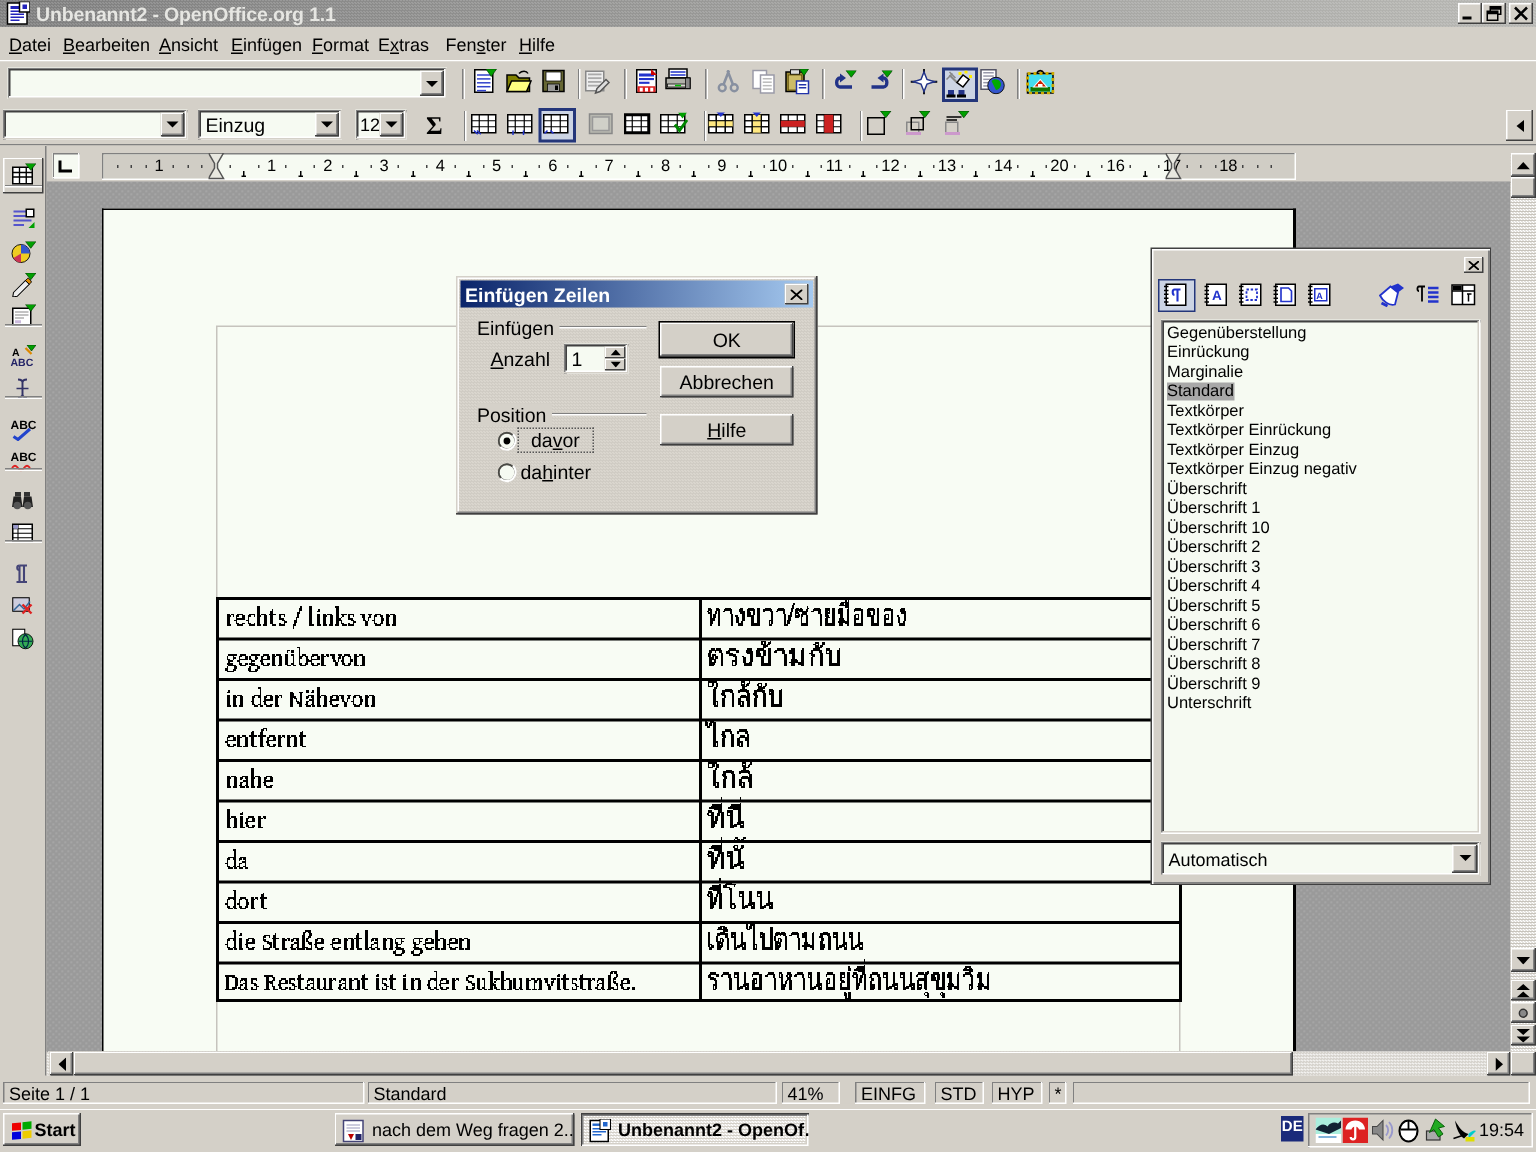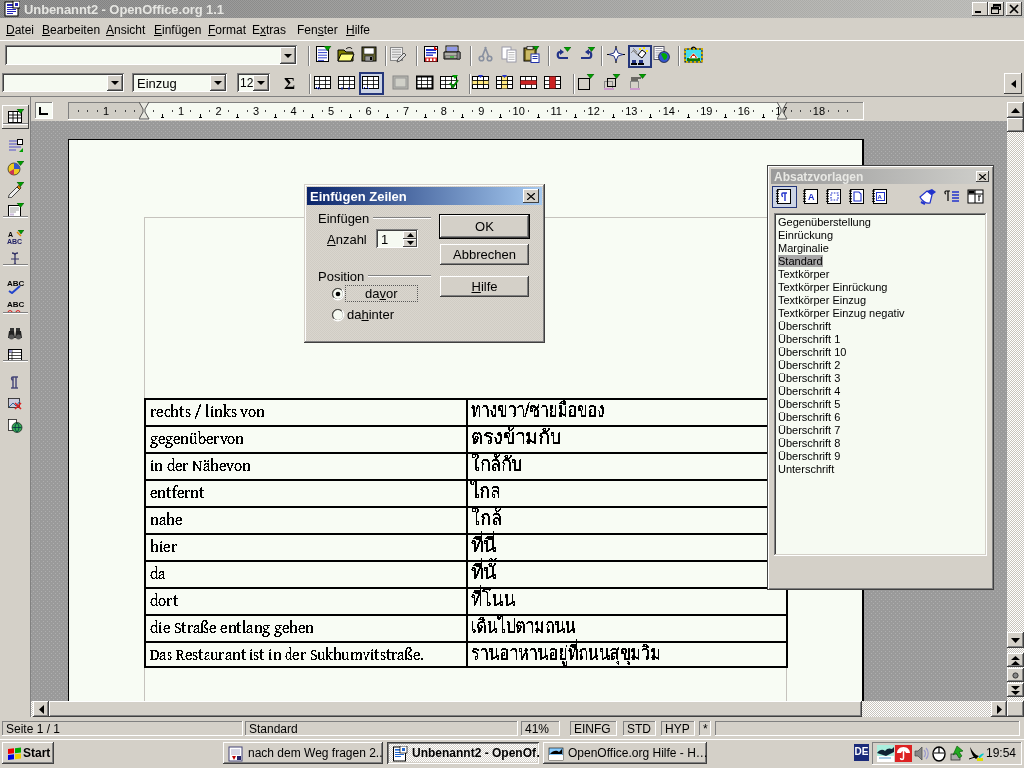--- a/index.html
+++ b/index.html
@@ -402,21 +402,21 @@
       <div class="abs" style="left:555.3px;top:3px;width:16px;text-align:center;font-size:11px">13</div>
       <div class="abs" style="left:572.6px;top:8px;width:1px;height:2px;background:#444"></div>
       <div class="abs" style="left:582.0px;top:12px;width:1px;height:4px;background:#000"></div>
       <div class="abs" style="left:581.0px;top:15px;width:3px;height:1px;background:#000"></div>
       <div class="abs" style="left:591.4px;top:8px;width:1px;height:2px;background:#444"></div>
       <div class="abs" style="left:592.8px;top:3px;width:16px;text-align:center;font-size:11px">14</div>
       <div class="abs" style="left:610.2px;top:8px;width:1px;height:2px;background:#444"></div>
       <div class="abs" style="left:619.5px;top:12px;width:1px;height:4px;background:#000"></div>
       <div class="abs" style="left:618.5px;top:15px;width:3px;height:1px;background:#000"></div>
       <div class="abs" style="left:628.9px;top:8px;width:1px;height:2px;background:#444"></div>
-      <div class="abs" style="left:630.3px;top:3px;width:16px;text-align:center;font-size:11px">19</div>
+      <div class="abs" style="left:630.3px;top:3px;width:16px;text-align:center;font-size:11px">20</div>
       <div class="abs" style="left:647.7px;top:8px;width:1px;height:2px;background:#444"></div>
       <div class="abs" style="left:657.1px;top:12px;width:1px;height:4px;background:#000"></div>
       <div class="abs" style="left:656.1px;top:15px;width:3px;height:1px;background:#000"></div>
       <div class="abs" style="left:666.4px;top:8px;width:1px;height:2px;background:#444"></div>
       <div class="abs" style="left:667.8px;top:3px;width:16px;text-align:center;font-size:11px">16</div>
       <div class="abs" style="left:685.2px;top:8px;width:1px;height:2px;background:#444"></div>
       <div class="abs" style="left:694.6px;top:12px;width:1px;height:4px;background:#000"></div>
       <div class="abs" style="left:693.6px;top:15px;width:3px;height:1px;background:#000"></div>
       <div class="abs" style="left:704.0px;top:8px;width:1px;height:2px;background:#444"></div>
       <div class="abs" style="left:705.3px;top:3px;width:16px;text-align:center;font-size:11px">17</div>
@@ -632,25 +632,20 @@
       </svg>nach dem Weg fragen 2....</div>
     <div class="tbtn active" style="left:387px;width:152px"><svg width="16" height="16" style="margin:1px 4px 0 2px;flex:none">
         <rect x="1.5" y="1" width="12" height="14" fill="#fff" stroke="#000"></rect>
         <rect x="3" y="3" width="9" height="1.6" fill="#26c"></rect>
         <rect x="3" y="6" width="9" height="1" fill="#26c"></rect>
         <rect x="3" y="8" width="9" height="1" fill="#26c"></rect>
         <rect x="3" y="10" width="6" height="1" fill="#26c"></rect>
         <rect x="8" y="0" width="7" height="7" fill="#fff" stroke="#000" stroke-width=".7"></rect>
         <rect x="10" y="2" width="3" height="3" fill="#26c"></rect>
       </svg>Unbenannt2 - OpenOf…</div>
-    <div class="tbtn" style="left:543px;width:164px"><svg width="16" height="16" style="margin:1px 4px 0 2px;flex:none">
-        <rect x="1" y="2" width="14" height="12" fill="#8cf" stroke="#000" stroke-width=".6"></rect>
-        <rect x="1" y="9" width="14" height="5" fill="#fff"></rect>
-        <path d="M2 8c3-4 7-4 9-2l3-3v5z" fill="#000"></path>
-      </svg>OpenOffice.org Hilfe - H…</div>
     <div class="abs" style="left:854px;top:5px;width:15px;height:17px;background:#1a2a7a;color:#fff;font-size:10px;font-weight:bold;text-align:center;padding-top:2px">DE</div>
     <div class="abs sunkenthin" style="left:872px;top:3px;width:150px;height:23px"></div>
     <svg class="abs" style="left:877px;top:6px" width="17" height="17">
       <rect width="17" height="11" fill="#aed"></rect>
       <rect y="11" width="17" height="6" fill="#fff"></rect>
       <path d="M0 8c3-4 6-4 8-2 2-3 5-3 7-2l2-2v5l-8 4z" fill="#123"></path>
       <path d="M2 13h12" stroke="#59c"></path>
     </svg>
     <svg class="abs" style="left:895px;top:6px" width="17" height="17">
       <rect width="17" height="17" fill="#d22"></rect>
@@ -701,35 +696,34 @@
       </div>
     </div>
     <div class="abs etch" style="left:51px;top:91px;width:76px"></div>
     <div class="abs" style="left:14px;top:85px;font-size:13px;background:#d5d1c9;padding-right:4px">Position</div>
     <div class="abs" style="left:27px;top:103px"><svg width="14" height="14">
         <circle cx="7" cy="7" r="5.5" fill="#f6faf2" stroke="#6a6a66" stroke-width="1.2"></circle>
         <path d="M2.5 11A6 6 0 0 0 11 2.5" fill="none" stroke="#fff" stroke-width="1.4"></path>
         <path d="M3 10.5A5.3 5.3 0 0 1 10.5 3" fill="none" stroke="#494944" stroke-width="1"></path>
         <circle cx="7" cy="7" r="2.3" fill="#000"></circle>
       </svg></div>
-    <div class="abs" style="left:41px;top:101px;border:1px dotted #555;padding:0 19px;font-size:13px">da<u>v</u>or</div>
+    <div class="abs" style="left:41px;top:101px;border:1px dotted #555;padding:0 8px;font-size:13px">da<u>v</u>or</div>
     <div class="abs" style="left:27px;top:124px"><svg width="14" height="14">
         <circle cx="7" cy="7" r="5.5" fill="#f6faf2" stroke="#6a6a66" stroke-width="1.2"></circle>
         <path d="M2.5 11A6 6 0 0 0 11 2.5" fill="none" stroke="#fff" stroke-width="1.4"></path>
         <path d="M3 10.5A5.3 5.3 0 0 1 10.5 3" fill="none" stroke="#494944" stroke-width="1"></path>
       </svg></div>
     <div class="abs" style="left:43px;top:123px;font-size:13px">da<u>h</u>inter</div>
     <div class="btn" style="left:136px;top:31px;width:89px;height:23px;box-shadow:0 0 0 1px #000,inset -1px -1px #404040,inset 1px 1px #fff,inset -2px -2px #808080,inset 2px 2px #d4d0c8">OK</div>
     <div class="btn" style="left:136px;top:60px;width:89px;height:21px">Abbrechen</div>
     <div class="btn" style="left:136px;top:92px;width:89px;height:21px">
       <span><u>H</u>ilfe</span>
     </div>
   </div>
 <div class="abs" id="stylist">
-    <div id="sttitle">Absatzvorlagen</div>
     <div class="abs raisedthin" style="left:208px;top:5px;width:13px;height:11px;display:flex;align-items:center;justify-content:center">
       <svg width="7" height="6">
         <path d="M0 0l7 6M7 0l-7 6" stroke="#000" stroke-width="1.2"></path>
       </svg>
     </div>
     <div class="abs" style="left:4px;top:20px;width:25px;height:22px;border:1px solid #24367a;background:#ccd4e4"></div>
     <svg class="abs" style="left:7px;top:22px" width="18" height="17">
       <rect x="2.5" y="1.5" width="13" height="14" fill="#fff" stroke="#000"></rect>
       <path d="M1 3.0h3" stroke="#000"></path>
       <path d="M1 5.6h3" stroke="#000"></path>
@@ -805,13 +799,19 @@
       <div style="height:13px">Überschrift 2</div>
       <div style="height:13px">Überschrift 3</div>
       <div style="height:13px">Überschrift 4</div>
       <div style="height:13px">Überschrift 5</div>
       <div style="height:13px">Überschrift 6</div>
       <div style="height:13px">Überschrift 7</div>
       <div style="height:13px">Überschrift 8</div>
       <div style="height:13px">Überschrift 9</div>
       <div style="height:13px">Unterschrift</div>
     </div>
+    <div class="abs white" style="left:6px;top:395px;width:213px;height:23px;box-shadow:inset -1px -1px #d4d0c8,inset 1px 1px #808080,inset -2px -2px #fff,inset 2px 2px #404040">
+      <div class="abs" style="left:5px;top:5px;font-size:12px">Automatisch</div>
+      <div class="abs" style="right:2px;top:2px;width:17px;height:19px;background:#d4d0c8;box-shadow:inset -1px -1px #404040,inset 1px 1px #fff,inset -2px -2px #808080,inset 2px 2px #d4d0c8;display:flex;align-items:center;justify-content:center">
+        <div class="darr" style="margin-top:3px"></div>
+      </div>
+    </div>
   </div>
 
 </body></html>

